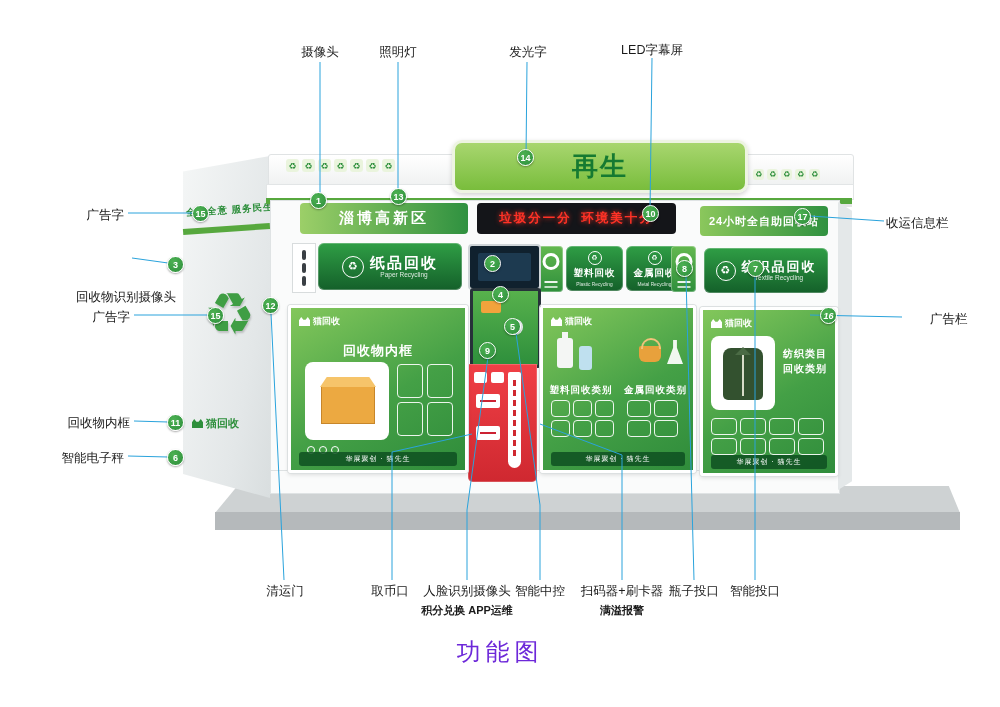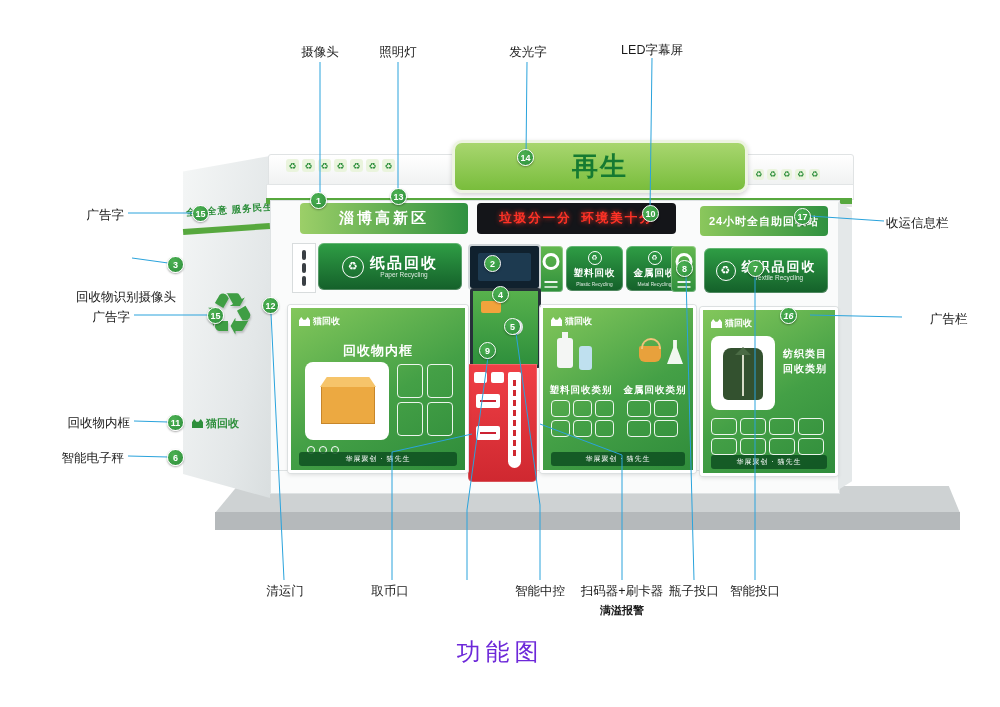--- a/index.html
+++ b/index.html
@@ -283,21 +283,21 @@
   <div class="abs poster poster-mid">
     <span class="abs brand">
       <span class="cat white"></span>
       <span>猫回收</span>
     </span>
     <span class="abs bottle1"></span>
     <span class="abs bottle2"></span>
     <span class="abs bucket"></span>
     <span class="abs flask"></span>
     <div class="abs ptitle" style="left:4px;top:76px;width:68px;font-size:9.5px;">塑料回收类别</div>
-    <div class="abs ptitle" style="left:80px;top:76px;width:64px;font-size:9.5px;">金属回收类别</div>
+    <div class="abs ptitle" style="left:80px;top:76px;width:64px;font-size:9.5px;text-align:right;">金属回收类别</div>
     <div class="abs igrid" style="left:8px;top:92px;grid-template-columns:19px 19px 19px;grid-auto-rows:17px;gap:3px;">
       <span class="icell"></span>
       <span class="icell"></span>
       <span class="icell"></span>
       <span class="icell"></span>
       <span class="icell"></span>
       <span class="icell"></span>
     </div>
     <div class="abs igrid" style="left:84px;top:92px;grid-template-columns:24px 24px;grid-auto-rows:17px;gap:3px;">
       <span class="icell"></span>
@@ -362,39 +362,43 @@
   <div class="mk" style="left:755px;top:268px;">7</div>
   <div class="mk" style="left:684px;top:268px;">8</div>
   <div class="mk" style="left:487px;top:350px;">9</div>
   <div class="mk" style="left:650px;top:213px;">10</div>
   <div class="mk" style="left:175px;top:422px;">11</div>
   <div class="mk" style="left:270px;top:305px;">12</div>
   <div class="mk" style="left:398px;top:196px;">13</div>
   <div class="mk" style="left:525px;top:157px;">14</div>
   <div class="mk" style="left:200px;top:213px;">15</div>
   <div class="mk" style="left:215px;top:315px;">15</div>
-  <div class="mk" style="left:788px;top:315px;font-style:italic;">16</div>
+  <div class="mk" style="left:828px;top:315px;font-style:italic;">16</div>
   <div class="mk" style="left:802px;top:216px;">17</div>
 
   <div class="lbl center" style="left:320px;top:44px;">摄像头</div>
   <div class="lbl center" style="left:398px;top:44px;">照明灯</div>
   <div class="lbl center" style="left:528px;top:44px;">发光字</div>
   <div class="lbl center" style="left:652px;top:42px;">LED字幕屏</div>
 
   <div class="lbl" style="right:876px;top:207px;">广告字</div>
   <div class="lbl" style="right:824px;top:251px;margin-top:38px;">回收物识别摄像头</div>
   <div class="lbl" style="right:870px;top:309px;">广告字</div>
   <div class="lbl" style="right:870px;top:415px;">回收物内框</div>
   <div class="lbl" style="right:876px;top:450px;">智能电子秤</div>
 
   <div class="lbl" style="left:886px;top:215px;">收运信息栏</div>
   <div class="lbl" style="left:905px;top:311px;margin-left:25px;">广告栏</div>
 
   <div class="lbl center" style="left:285px;top:583px;">清运门</div>
   <div class="lbl center" style="left:390px;top:583px;">取币口</div>
+  <div class="lbl center" style="left:467px;top:583px;">
+    <div>人脸识别摄像头</div>
+    <div class="sub">积分兑换 APP运维</div>
+  </div>
   <div class="lbl center" style="left:540px;top:583px;">智能中控</div>
   <div class="lbl center" style="left:622px;top:583px;">
     <div>扫码器+刷卡器</div>
     <div class="sub">满溢报警</div>
   </div>
   <div class="lbl center" style="left:694px;top:583px;">瓶子投口</div>
   <div class="lbl center" style="left:755px;top:583px;">智能投口</div>
 
   <div class="diagram-title">功能图</div>
 

